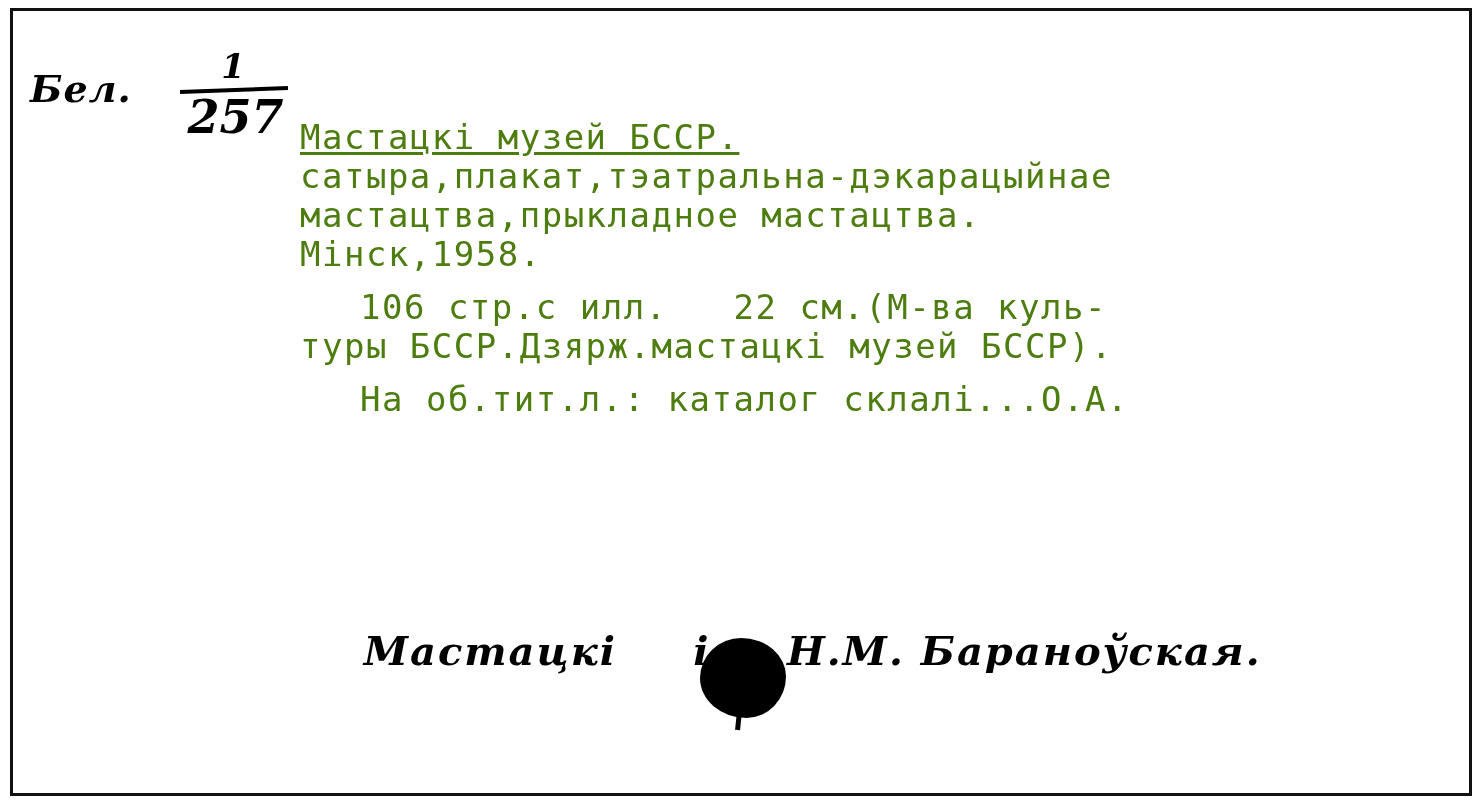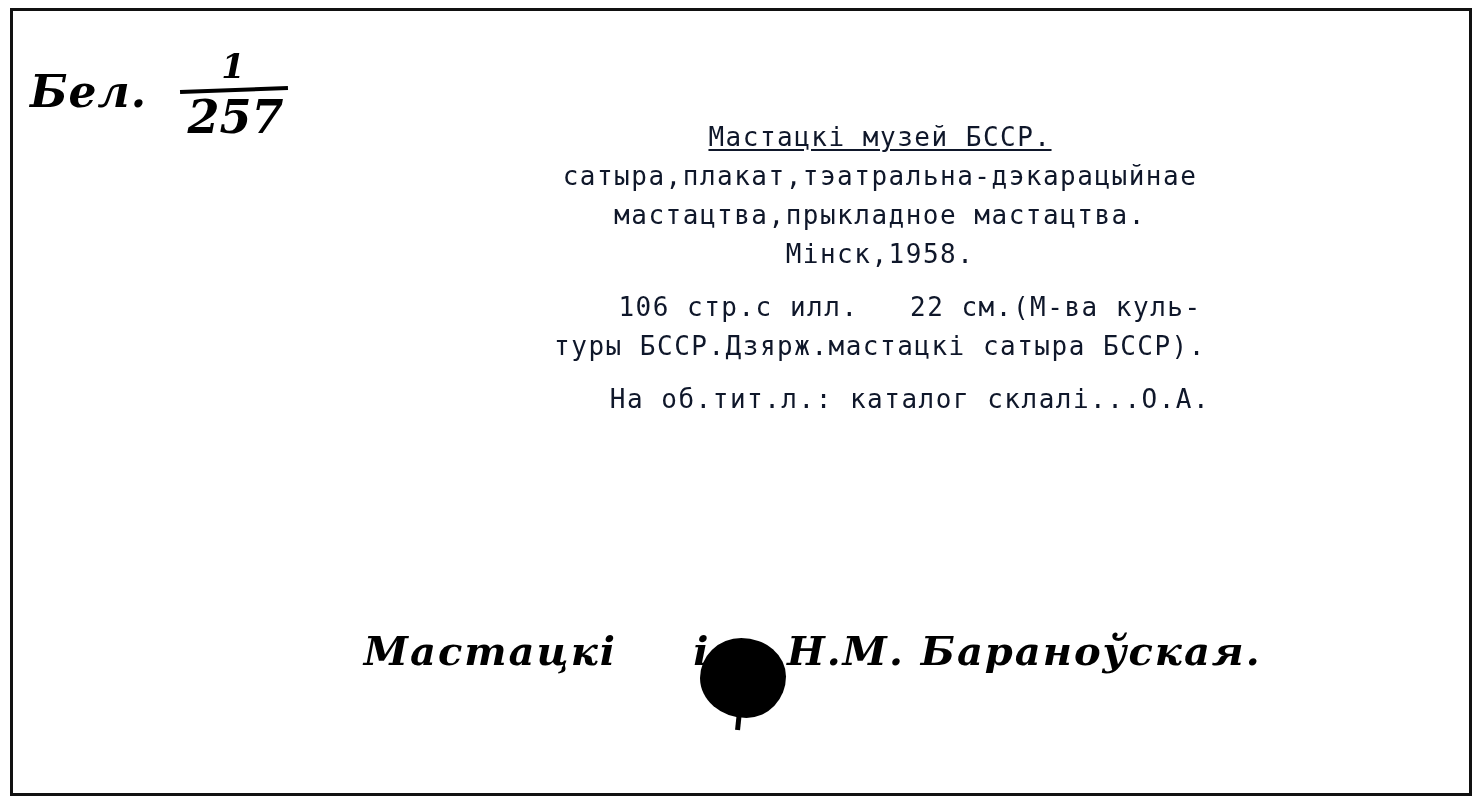--- a/index.html
+++ b/index.html
@@ -49,21 +49,21 @@
     width: 270px;
     height: 110px;
   }
   #callnum .cn-prefix {
     position: absolute;
     left: 2px;
     top: 28px;
     font-family: "DejaVu Serif", serif;
     font-style: italic;
     font-weight: 600;
-    font-size: 44px;
+    font-size: 38px;
     letter-spacing: 1px;
   }
   #callnum .cn-num {
     position: absolute;
     left: 150px;
     top: 8px;
     font-family: "DejaVu Serif", serif;
     font-style: italic;
     font-weight: 600;
     font-size: 34px;
@@ -93,26 +93,25 @@
 
   
   #typed {
     position: absolute;
     left: 300px;
     top: 118px;
     width: 1160px;
   }
   #typed .tline {
     font-family: "DejaVu Sans Mono", monospace;
-    font-size: 26px;
+    font-size: 34px;
     line-height: 39px;
     letter-spacing: 1.5px;
     white-space: pre;
-    color: #0f172a;
-    text-align: center;
+    color: #4d7c0f;
   }
   #typed .tline.underline {
     text-decoration: underline;
     text-underline-offset: 3px;
   }
   #typed .indent { padding-left: 60px; }
   #typed .gap-above { margin-top: 14px; }
 
   
   #authors-line {
@@ -167,21 +166,21 @@
     <span class="cn-rule"></span>
     <span class="cn-den">257</span>
   </div>
 
   <div id="typed">
     <div class="tline underline">Мастацкi музей БССР.</div>
     <div class="tline">сатыра,плакат,тэатральна-дэкарацыйнае</div>
     <div class="tline">мастацтва,прыкладное мастацтва.</div>
     <div class="tline">Мiнск,1958.</div>
     <div class="tline indent gap-above">106 стр.с илл.   22 см.(М-ва куль-</div>
-    <div class="tline">туры БССР.Дзярж.мастацкi сатыра БССР).</div>
+    <div class="tline">туры БССР.Дзярж.мастацкi музей БССР).</div>
     <div class="tline indent gap-above">На об.тит.л.: каталог склалi...О.А.</div>
   </div>
 
   <div id="authors-line">
     <span>Мастацкi</span><span class="a-mid">i</span><span>Н.М. Бараноўская.</span>
   </div>
 
   <div id="ink-blot"></div>
 
 </div>

